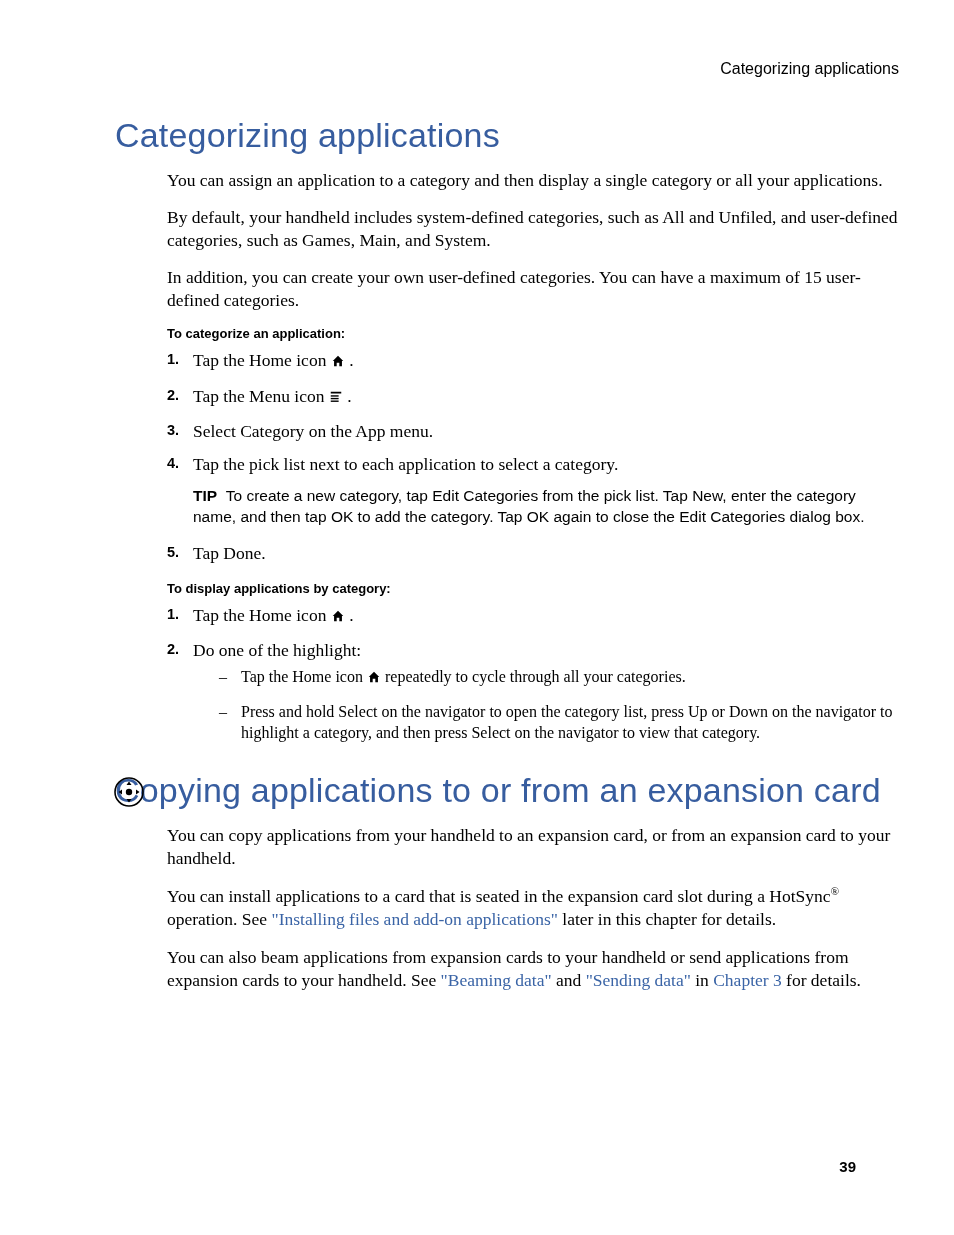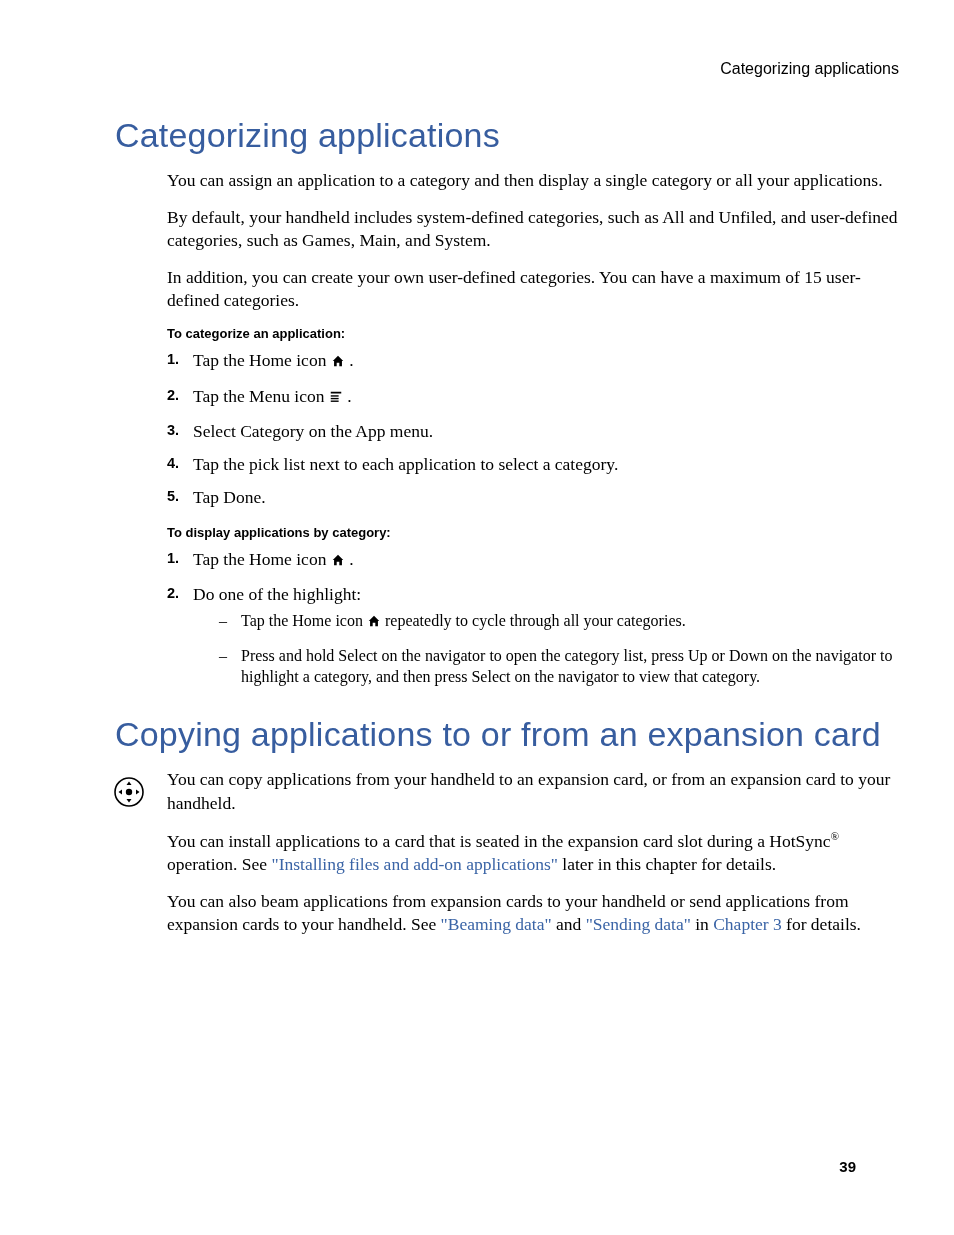--- a/index.html
+++ b/index.html
@@ -168,20 +168,23 @@
       <li>
         <span class="marker">3.</span>
         <span class="step-text">Select Category on the App menu.</span>
       </li>
       <li>
         <span class="marker">4.</span>
         <span class="step-text">Tap the pick list next to each application to select a category.</span>
       </li>
     </ol>
 
+    <div class="tip-block">
+      <span class="tip-label">TIP</span>&nbsp;&nbsp;<span>To create a new category, tap Edit Categories from the pick list. Tap New, enter the category name, and then tap OK to add the category. Tap OK again to close the Edit Categories dialog box.</span>
+    </div>
 
     <ol class="num-list">
       <li>
         <span class="marker">5.</span>
         <span class="step-text">Tap Done.</span>
       </li>
     </ol>
 
     <div class="subhead" style="margin-top:16px">To display applications by category:</div>
 

